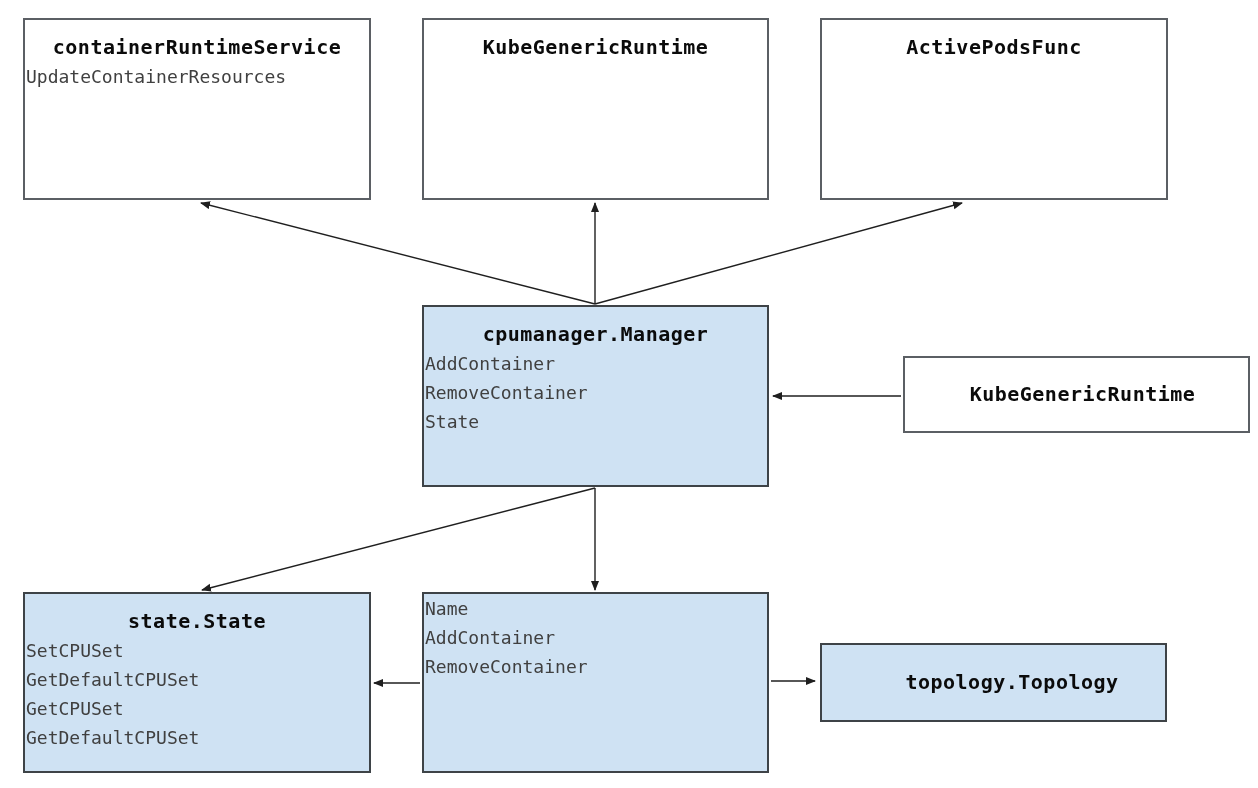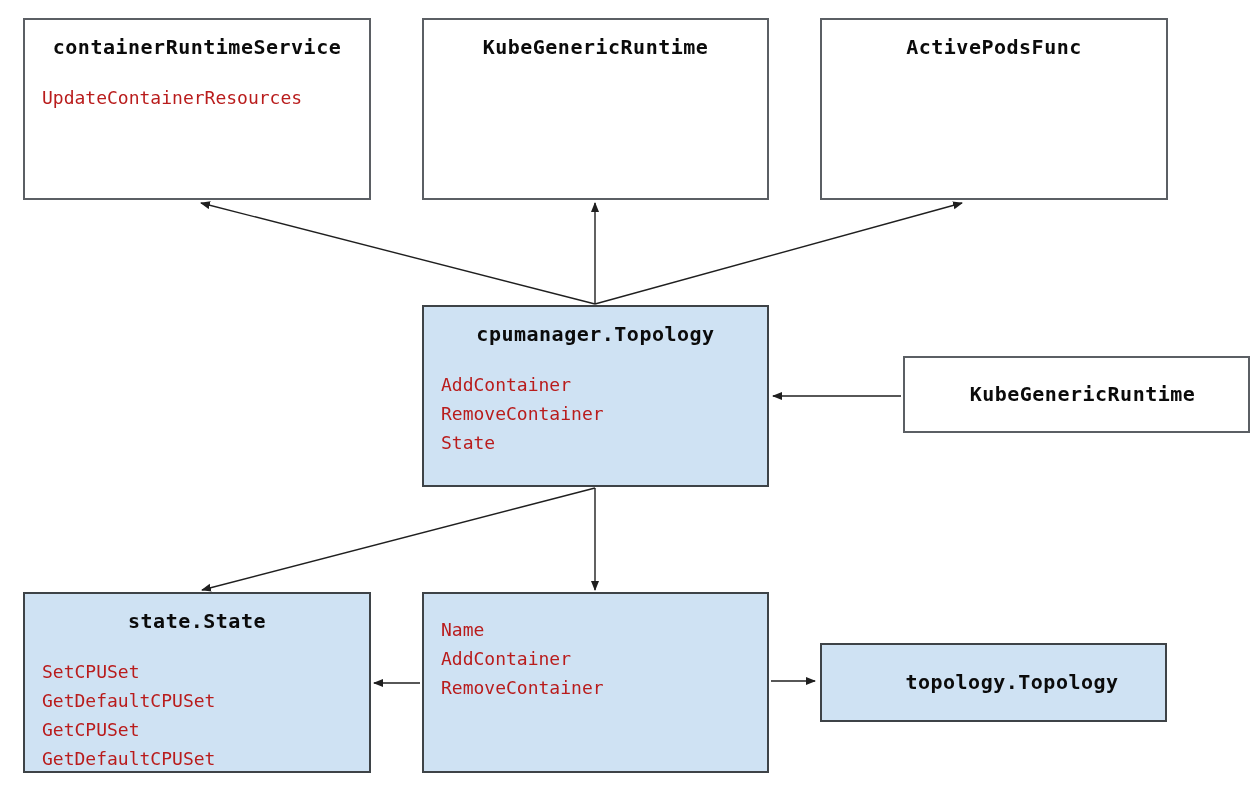--- a/index.html
+++ b/index.html
@@ -29,26 +29,25 @@
     margin-top: 13px;
     text-align: center;
     font-weight: bold;
     font-size: 20px;
     line-height: 29px;
     letter-spacing: 0.5px;
     color: #0b0b0b;
     white-space: pre;
   }
   .box .methods {
-    margin-top: 21px;
-    padding-left: 17px;
+    padding-left: 1px;
     padding-right: 4px;
     font-size: 18px;
     line-height: 29px;
-    color: #b91c1c;
+    color: #404040;
   }
   .box .method { white-space: pre; }
 
   
   .box.center { display: flex; align-items: center; justify-content: center; }
   .box.center .title { margin-top: 0; margin-left: 12px; }
 
   .arrows {
     position: absolute;
     left: 0; top: 0;
@@ -86,21 +85,21 @@
 
   <div class="box" style="left:422px; top:18px; width:347px; height:182px;">
     <div class="title">KubeGenericRuntime</div>
   </div>
 
   <div class="box" style="left:820px; top:18px; width:348px; height:182px;">
     <div class="title">ActivePodsFunc</div>
   </div>
 
   <div class="box blue" style="left:422px; top:305px; width:347px; height:182px;">
-    <div class="title">cpumanager.Topology</div>
+    <div class="title">cpumanager.Manager</div>
     <div class="methods">
       <div class="method">AddContainer</div>
       <div class="method">RemoveContainer</div>
       <div class="method">State</div>
     </div>
   </div>
 
   <div class="box center" style="left:903px; top:356px; width:347px; height:77px;">
     <div class="title">KubeGenericRuntime</div>
   </div>

